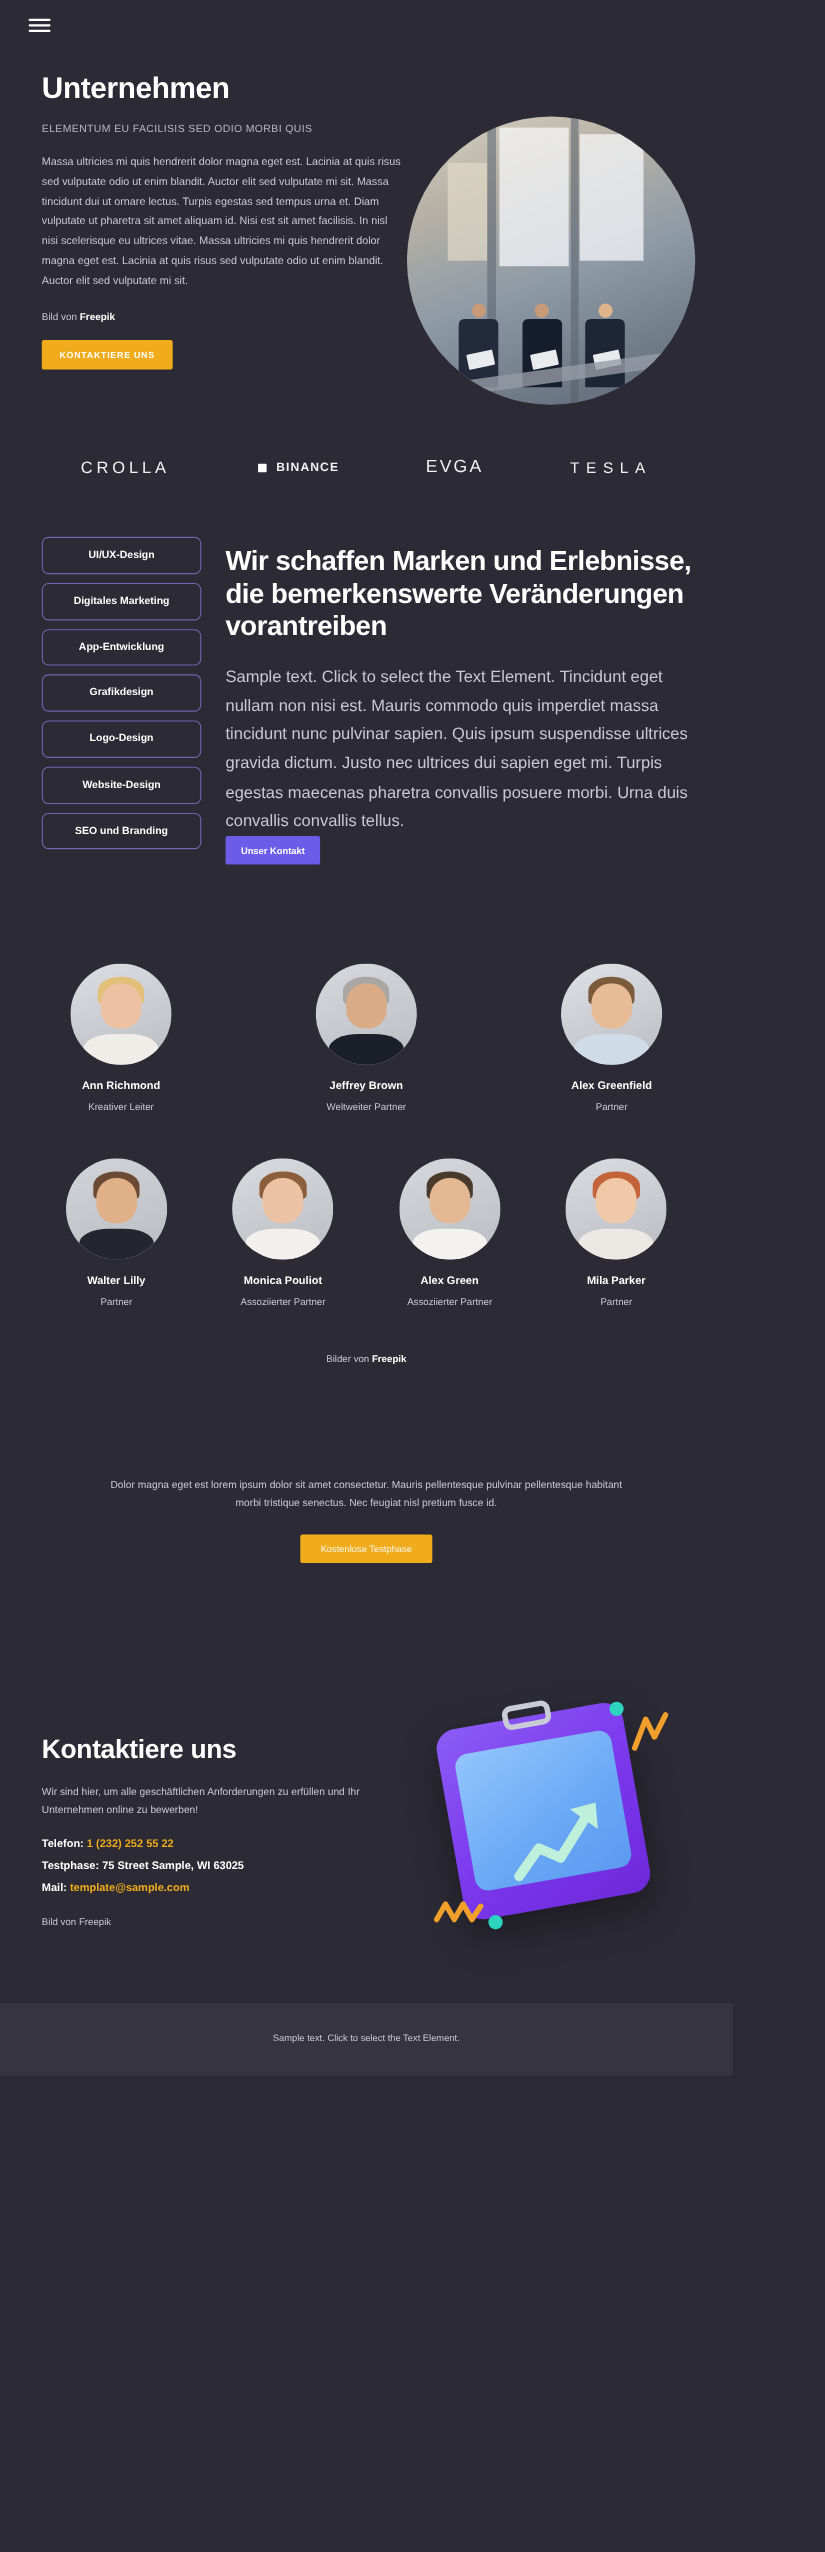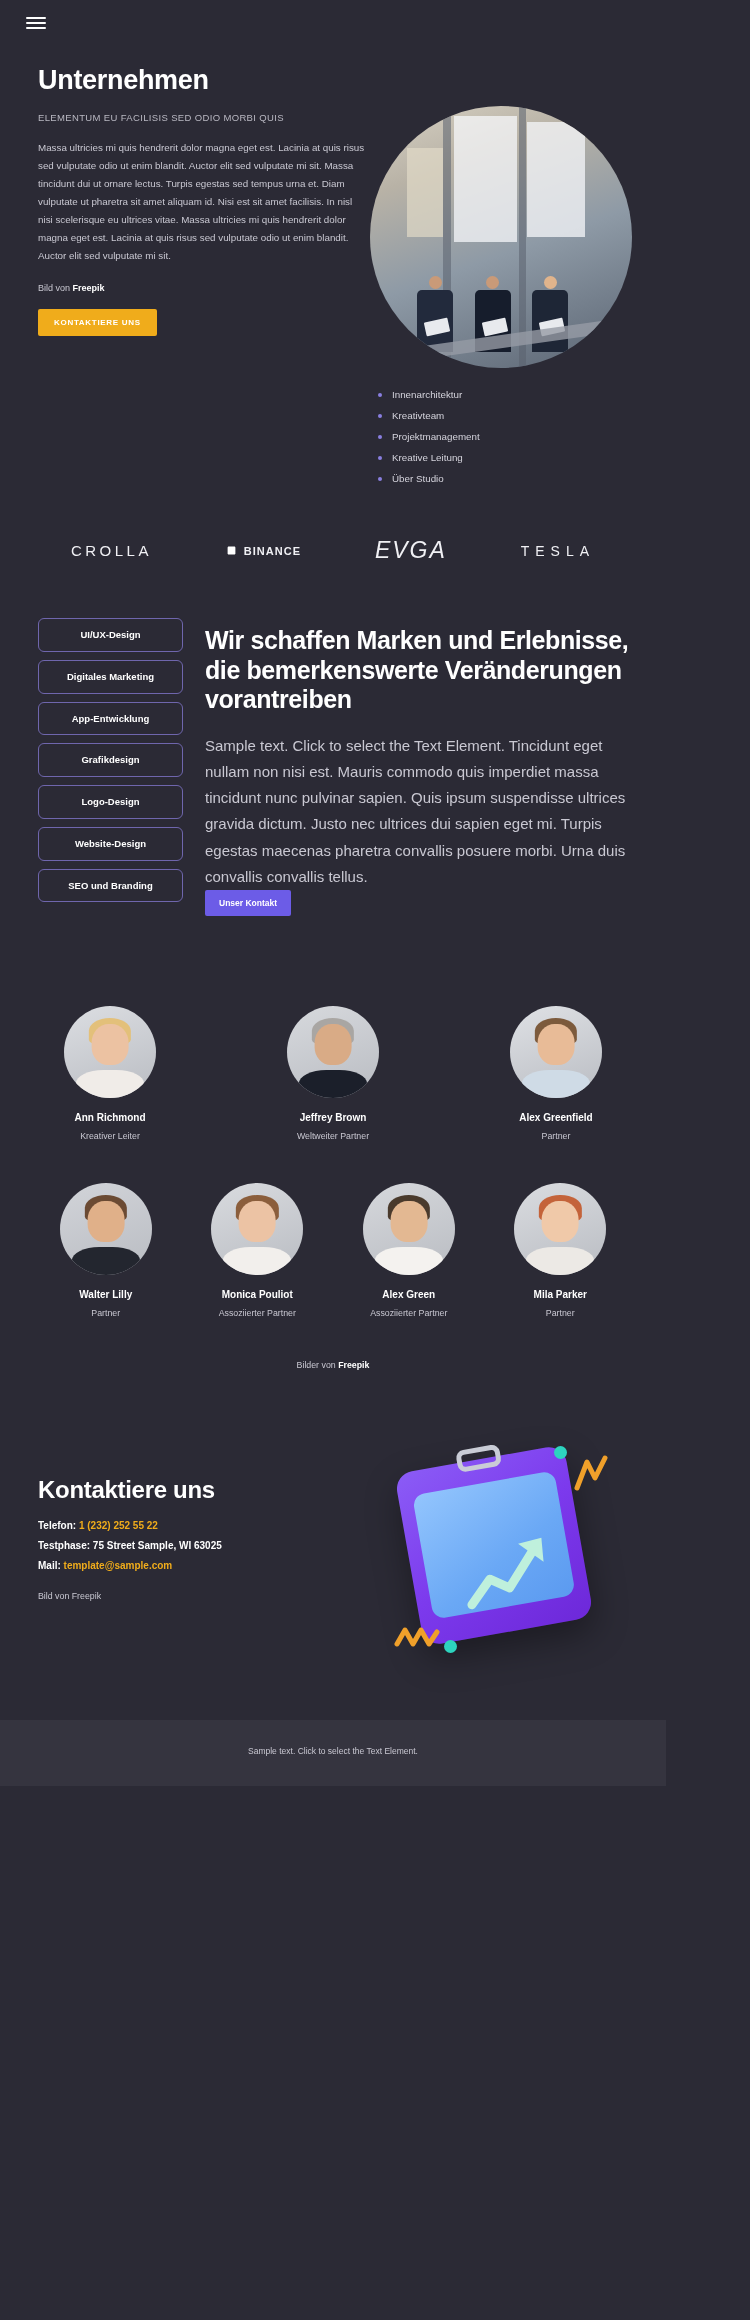--- a/index.html
+++ b/index.html
@@ -100,21 +100,21 @@
     color: #f0f0f4; font-size: 15px; letter-spacing: 3px; font-weight: 400;
     display: flex; align-items: center; gap: 4px;
   }
   .logo-crolla { letter-spacing: 3.5px; font-size: 15px; }
   .logo-binance { font-size: 11px; font-weight: 700; letter-spacing: 1px; }
   .logo-binance .dia {
     display: inline-block; width: 11px; height: 11px; background: #ffffff;
     transform: rotate(45deg); margin-right: 3px;
     clip-path: polygon(50% 0,100% 50%,50% 100%,0 50%);
   }
-  .logo-evga { font-size: 23px; font-weight: 400; letter-spacing: 2px; font-style: italic; }
+  .logo-evga { font-size: 16px; font-weight: 400; letter-spacing: 2px; }
   .logo-tesla { font-size: 14px; letter-spacing: 6px; font-weight: 400; }
 
   
   .services { display: flex; padding: 10px 34px 60px 38px; gap: 22px; }
   .svc-tags { width: 145px; display: flex; flex-direction: column; gap: 8px; }
   .svc-tag {
     border: 1px solid #6f66ad; border-radius: 6px; background: transparent;
     color: #ffffff; font-size: 9.5px; font-weight: 700; text-align: center;
     padding: 9px 6px; line-height: 1.45; cursor: pointer; min-height: 30px;
     display: flex; align-items: center; justify-content: center;
@@ -260,27 +260,20 @@
             <div class="body"></div>
             <div class="pad"></div>
           </div>
         <div class="fig f3">
             <div class="head"></div>
             <div class="body"></div>
             <div class="pad"></div>
           </div>
         <div class="rail"></div>
       </div>
-      <ul class="bullets">
-        <li>Innenarchitektur</li>
-        <li>Kreativteam</li>
-        <li>Projektmanagement</li>
-        <li>Kreative Leitung</li>
-        <li>Über Studio</li>
-      </ul>
     </div>
   </div>
 
   <div class="logos">
     <div class="logo-txt logo-crolla">CROLLA</div>
     <div class="logo-txt logo-binance">
       <span class="dia"></span>
         <span>BINANCE</span>
     </div>
     <div class="logo-txt logo-evga">EVGA</div>
@@ -380,24 +373,29 @@
         <div class="m-name">Mila Parker</div>
         <div class="m-role">Partner</div>
       </div>
     </div>
 
     <div class="team-credit">
       <span>Bilder von </span><b>Freepik</b>
     </div>
   </div>
 
+  <div class="trial">
+    <p>Dolor magna eget est lorem ipsum dolor sit amet consectetur. Mauris pellentesque pulvinar pellentesque habitant morbi tristique senectus. Nec feugiat nisl pretium fusce id.</p>
+    <button class="btn-trial">Kostenlose Testphase</button>
+  </div>
 
   <div class="contact">
     <div class="contact-left">
       <h2 class="contact-title">Kontaktiere uns</h2>
+      <div class="contact-lead">Wir sind hier, um alle geschäftlichen Anforderungen zu erfüllen und Ihr Unternehmen online zu bewerben!</div>
       <div class="c-line">
         <span>Telefon: </span><span class="hl">1 (232) 252 55 22</span>
       </div>
       <div class="c-line">
         <span>Testphase: </span><span>75 Street Sample, WI 63025</span>
       </div>
       <div class="c-line">
         <span>Mail: </span><span class="hl">template@sample.com</span>
       </div>
       <div class="c-credit">Bild von Freepik</div>

